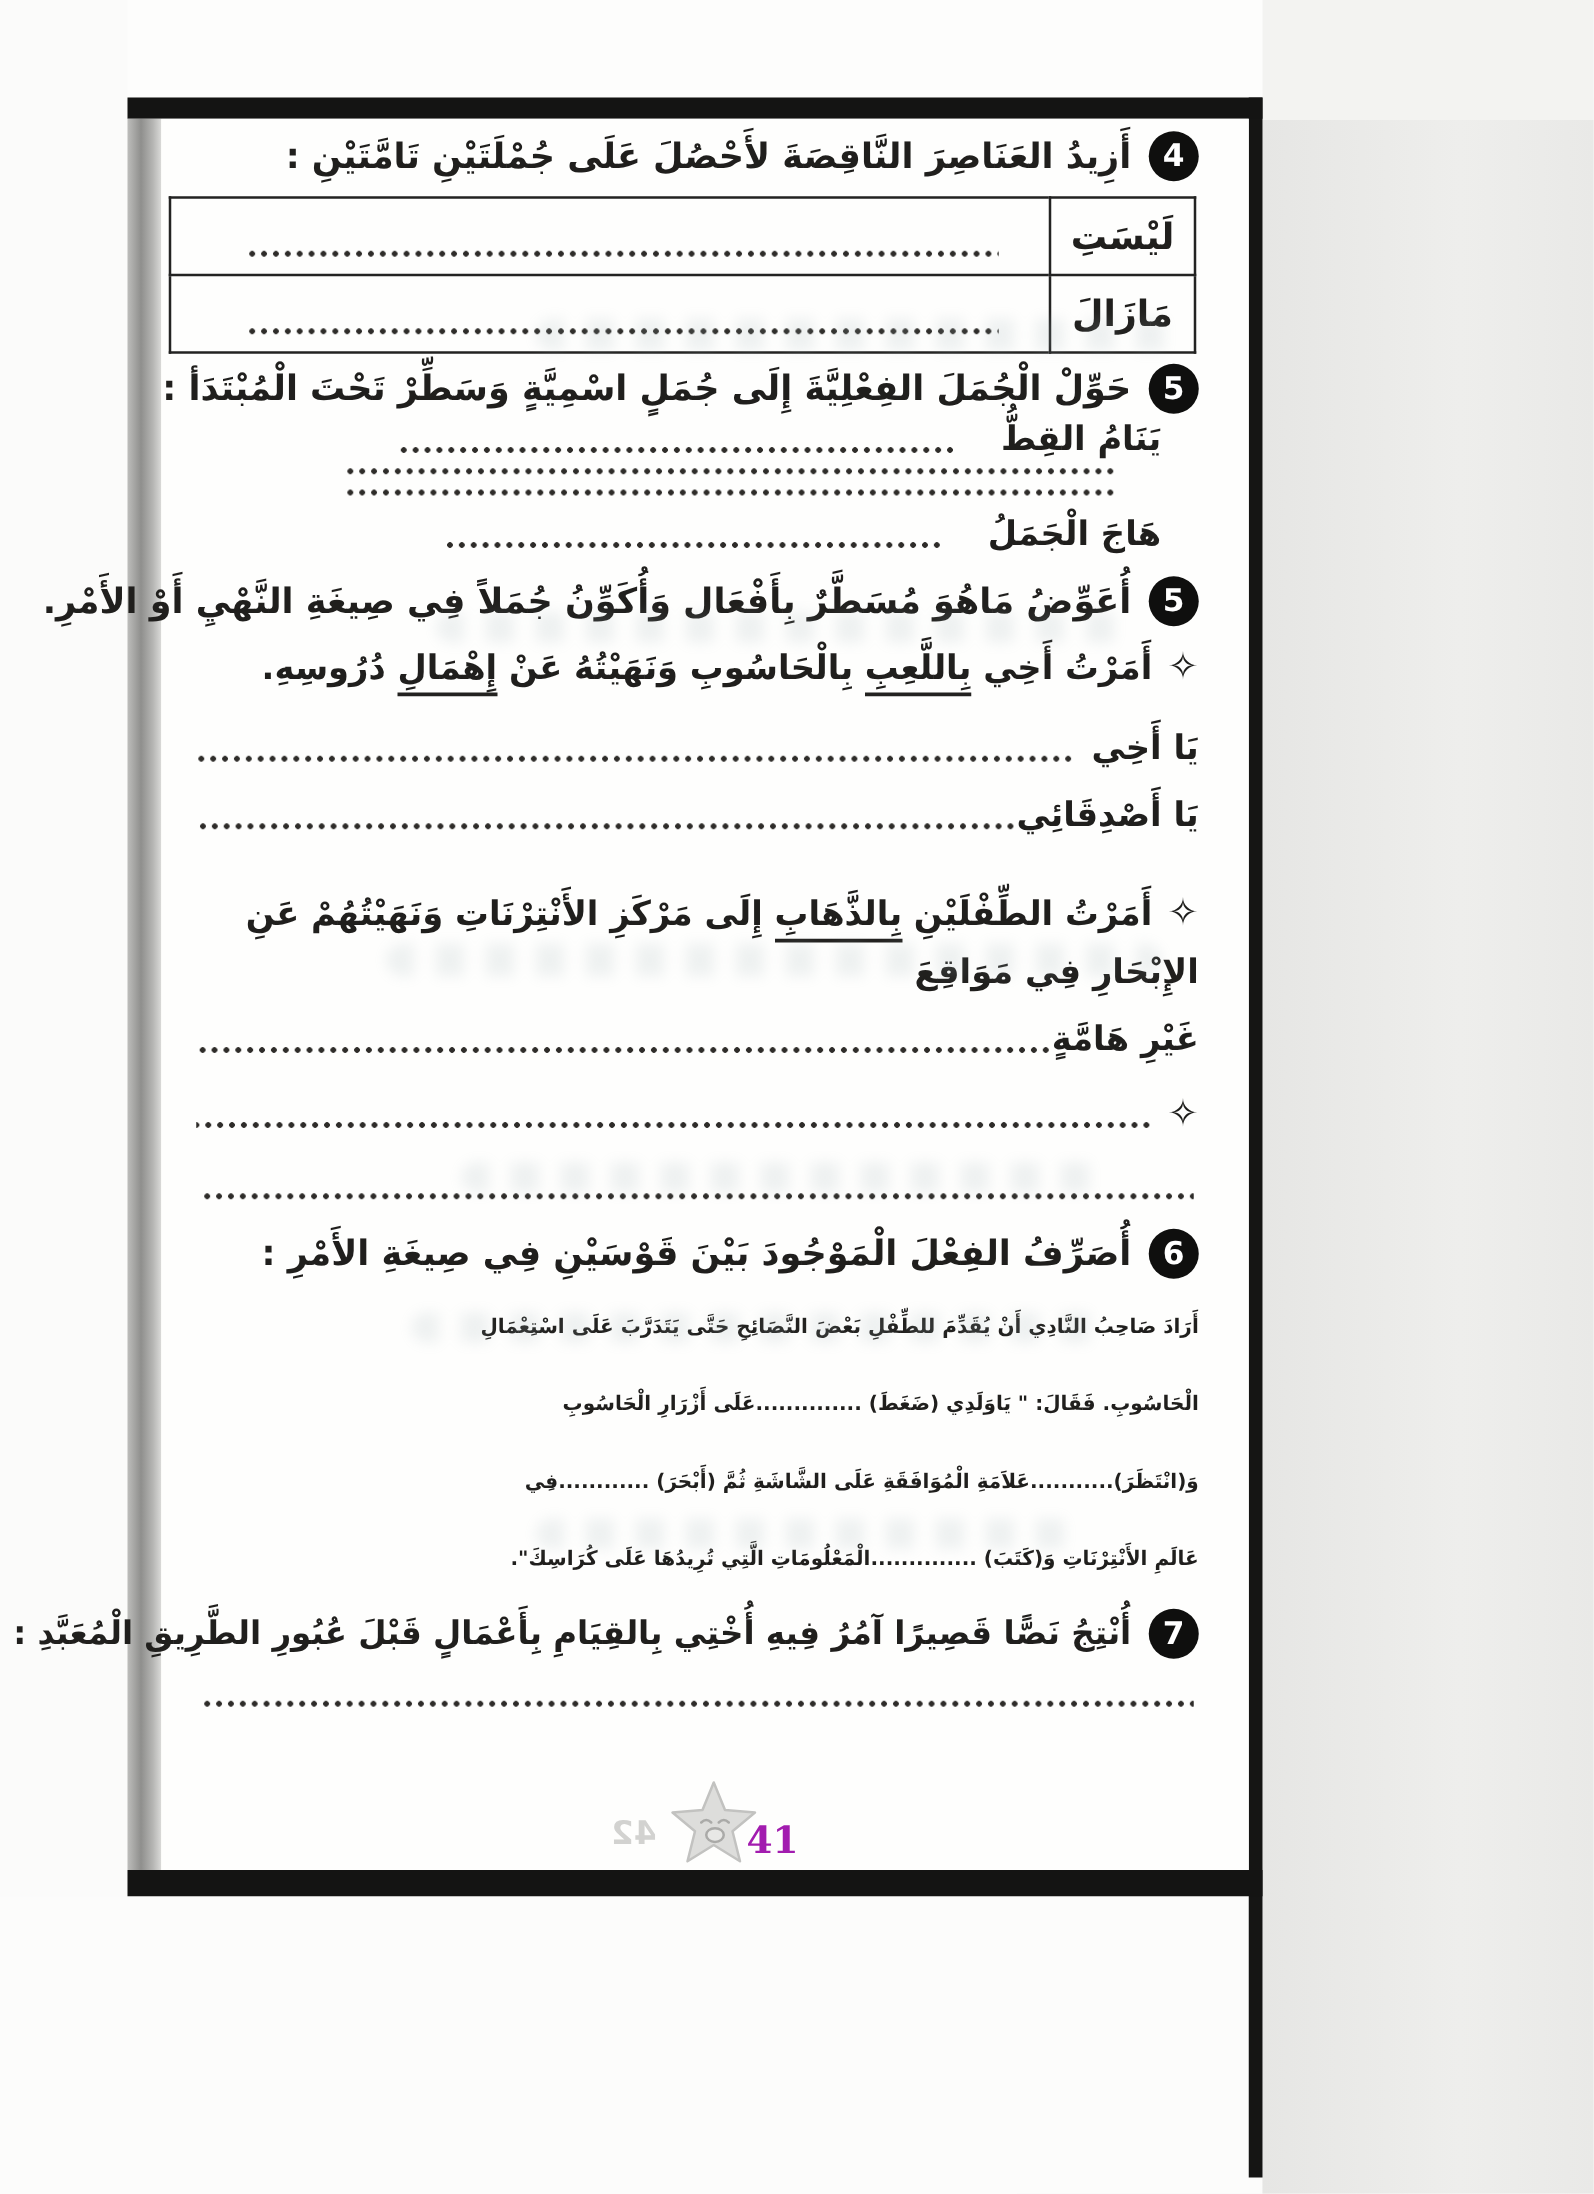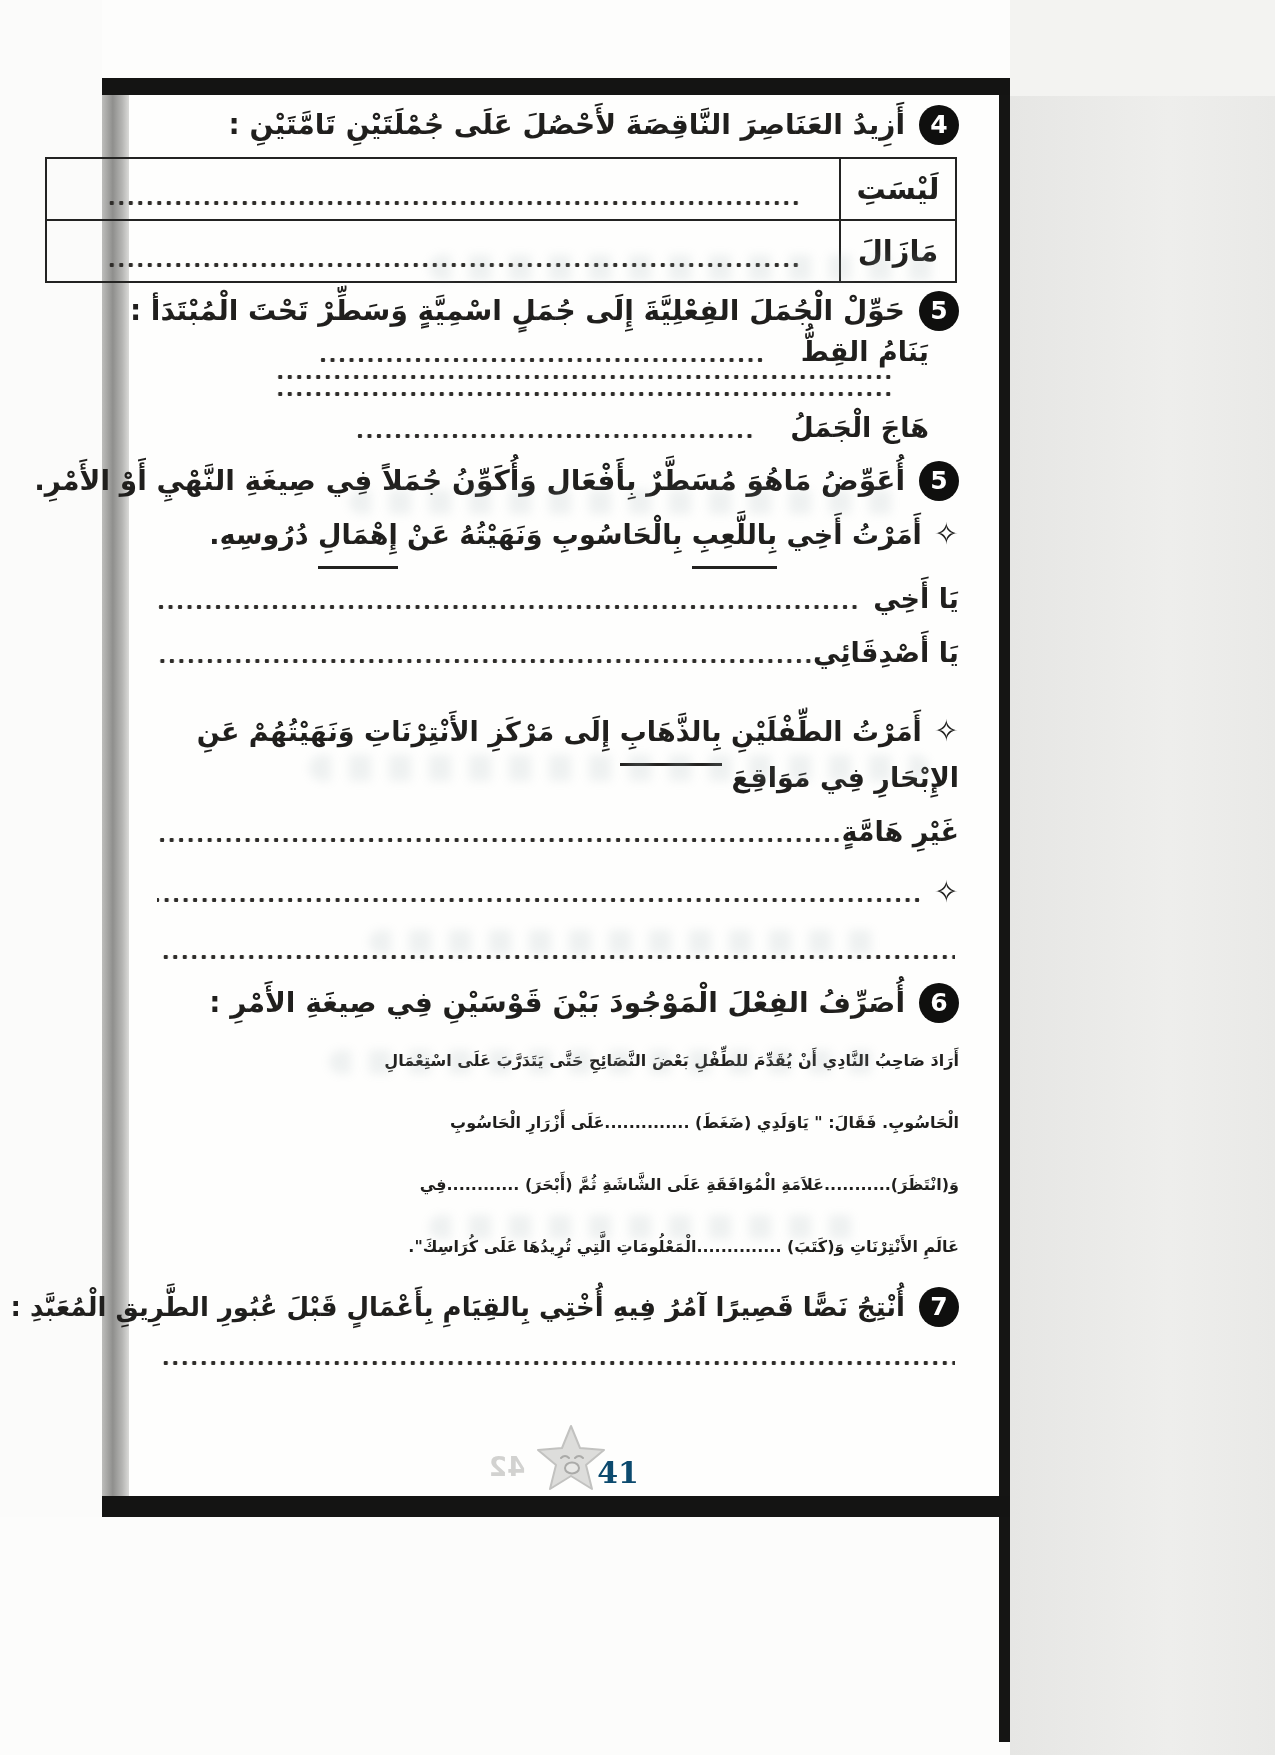--- a/index.html
+++ b/index.html
@@ -41,21 +41,21 @@
   .g6{left:200px;top:955px;width:560px;height:24px;}
 
   .heading { display:flex; align-items:center; gap:14px; font-size:28px; line-height:40px; }
   .numcircle {
     flex:0 0 auto; width:40px; height:40px; border-radius:50%;
     background:#0f0f0e; color:#ffffff; text-align:center; line-height:40px;
     font-size:25px; font-weight:bold;
   }
   .htext { white-space:nowrap; }
 
-  .t4 { border-collapse:collapse; margin:12px 2px 4px 2px; width:912px; }
+  .t4 { border-collapse:collapse; margin:12px 2px 4px 2px; width:822px; }
   .t4 td { border:2px solid #232322; }
   .t4 .word { width:112px; height:58px; text-align:center; font-size:29px; vertical-align:middle; }
   .t4 .ans  { vertical-align:bottom; padding:0 40px 12px 60px; }
 
   .dots {
     flex:1 1 auto; height:8px; align-self:flex-end; margin-bottom:9px;
     background-image:radial-gradient(circle,#2e2c29 2px, rgba(0,0,0,0) 2.5px);
     background-size:9.5px 8px; background-repeat:repeat-x; background-position:right center;
   }
   .t4 .dots-td { height:8px;
@@ -64,31 +64,31 @@
   .fill-line { display:flex; align-items:baseline; line-height:42px; margin-top:0; }
   .fill-line .txt { white-space:nowrap; }
   .gap { width:36px; flex:0 0 auto; }
 
   .dotline { height:8px; margin:40px 4px 0 4px;
     background-image:radial-gradient(circle,#2e2c29 2px, rgba(0,0,0,0) 2.5px);
     background-size:9.5px 8px; background-repeat:repeat-x; }
 
   .sentence { line-height:46px; margin-top:10px; }
   .bullet { font-size:30px; font-weight:normal; margin-left:12px; color:#1c1c1a; }
-  .u { border-bottom:3px solid #232220; padding-bottom:16px; }
+  .u { border-bottom:3px solid #232220; padding-bottom:4px; }
 
   .para-line { line-height:48px; margin-top:14px; font-size:16px; white-space:nowrap; }
 
   .footer {
     position:absolute; left:129px; top:1416px; width:870px; height:84px;
     display:flex; direction:ltr; justify-content:center; align-items:flex-end; gap:0;
   }
   .ghost-num { transform:scaleX(-1); color:#d2d2d0; font-size:26px; font-weight:bold;
                margin:0 6px 18px 0; }
-  .page-num { font-size:30px; font-weight:bold; color:#0c4a6e; margin:0 0 10px -14px;
+  .page-num { font-size:30px; font-weight:bold; color:#a21caf; margin:0 0 10px -14px;
               font-family:"DejaVu Serif","DejaVu Sans",serif; }
   .star-wrap { width:80px; height:80px; }
 </style>
 </head>
 <body>
 
 <div class="paper-top"></div>
 <div class="paper-left"></div>
 <div class="paper-bottom"></div>
 <div class="right-area-top"></div>

